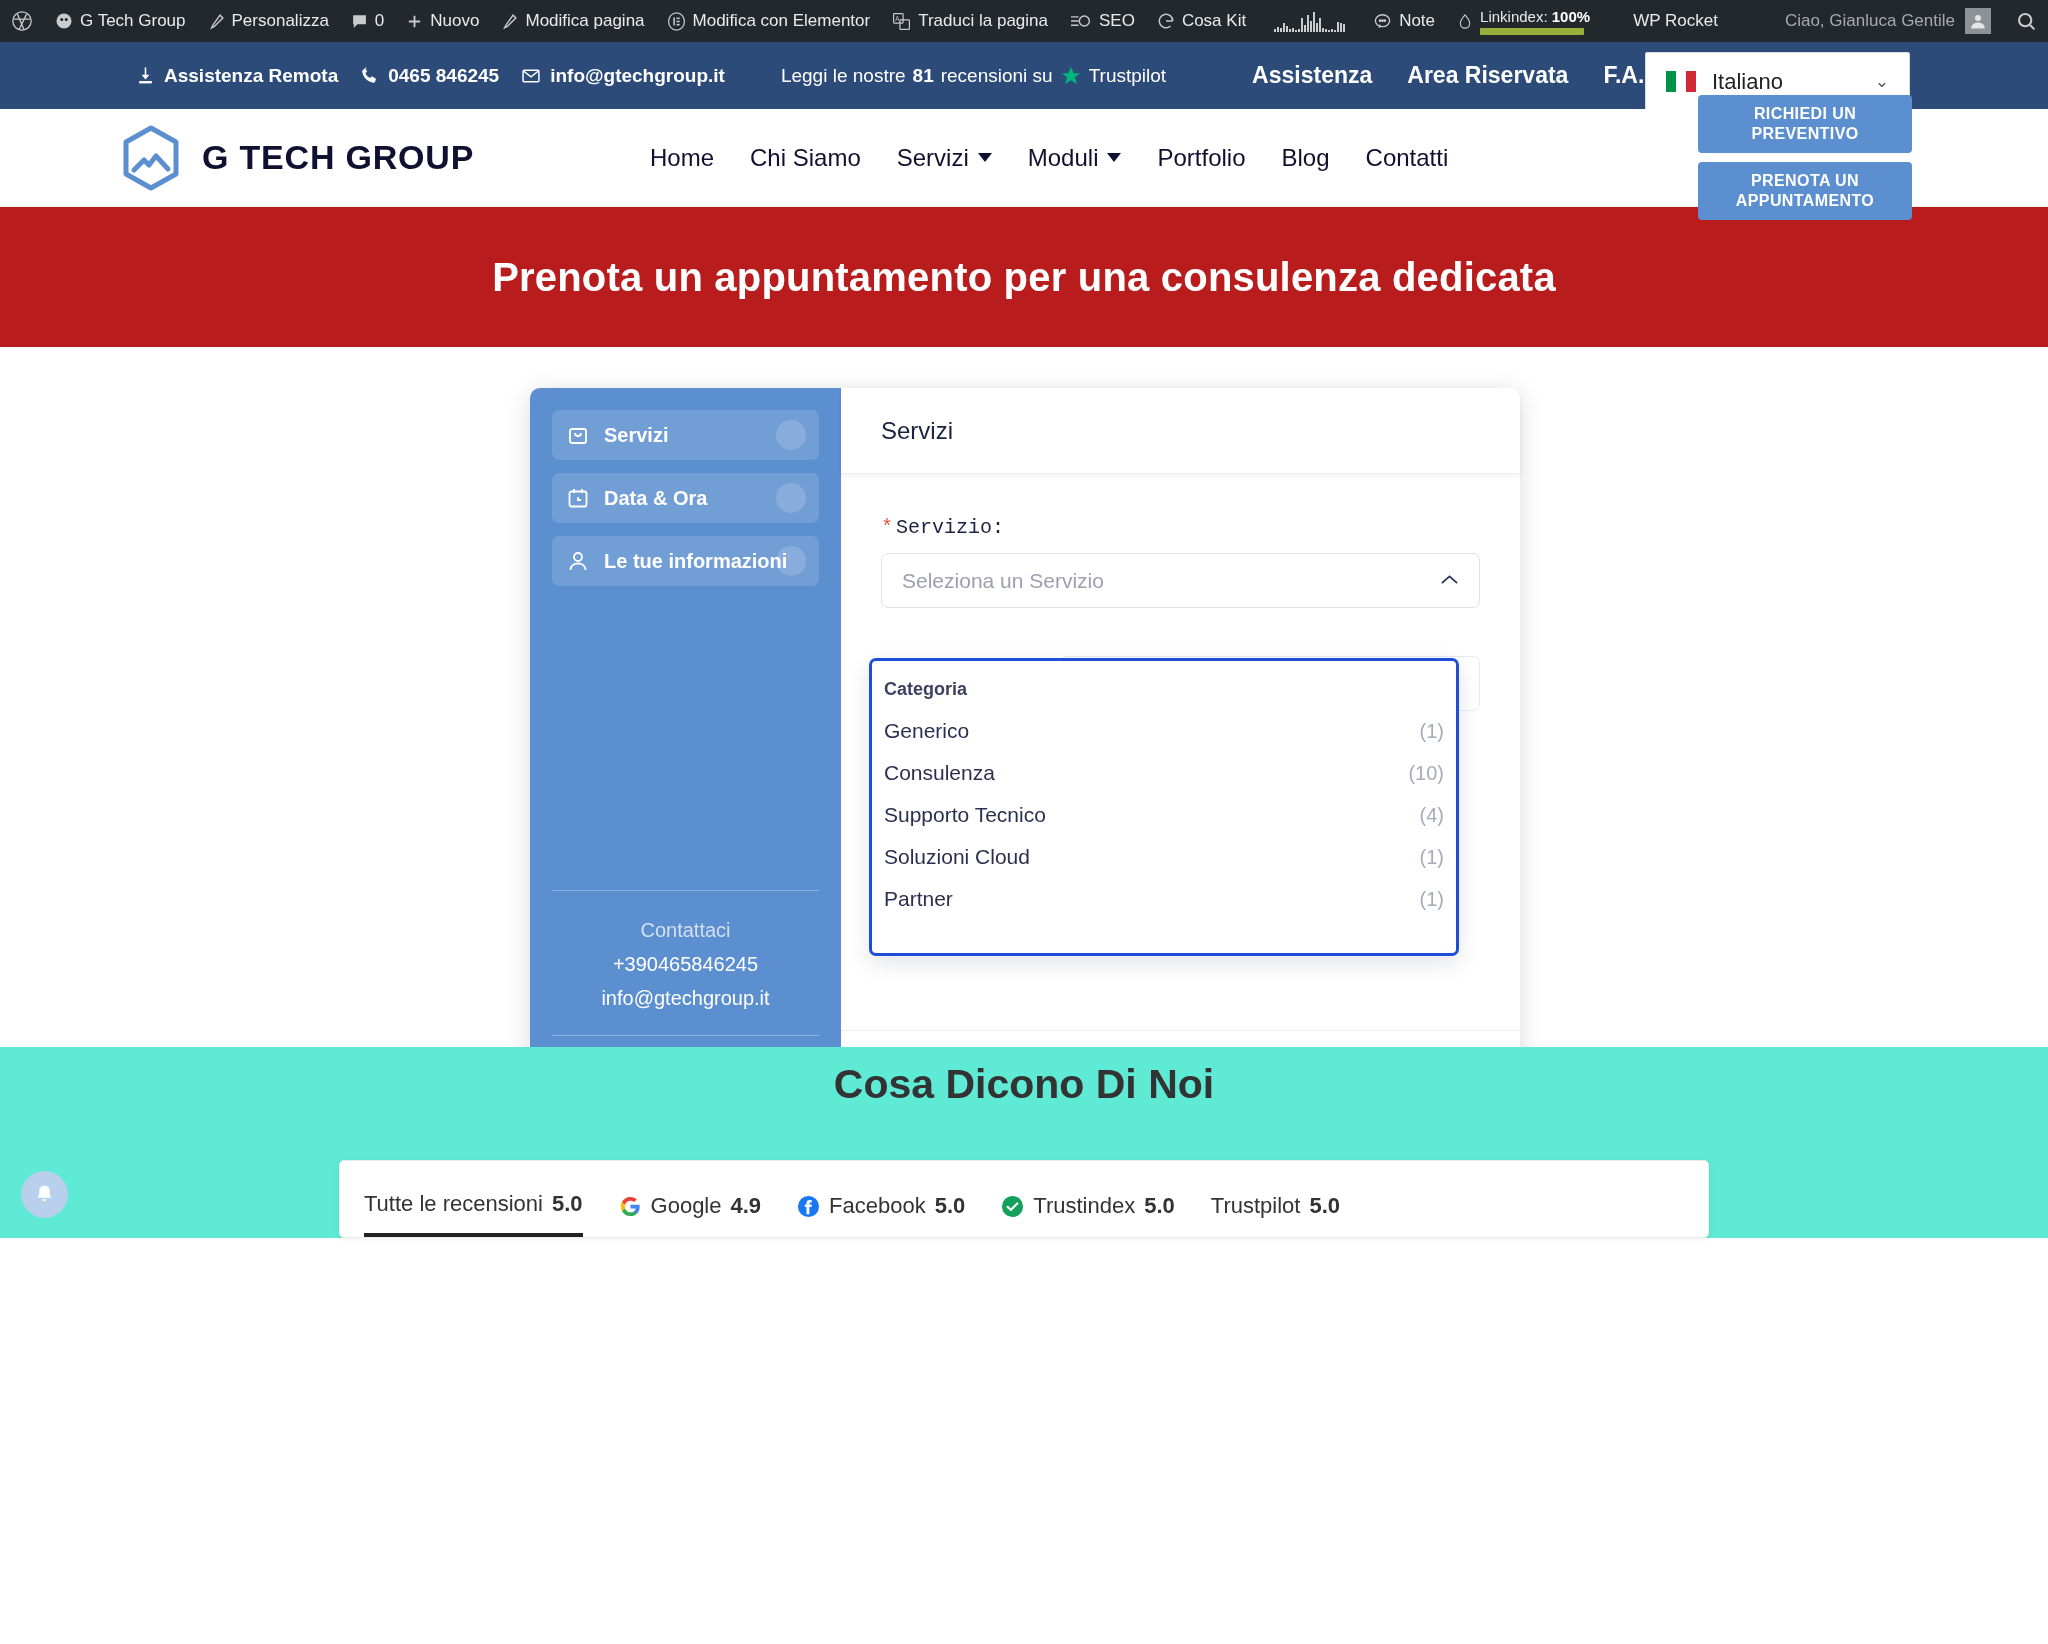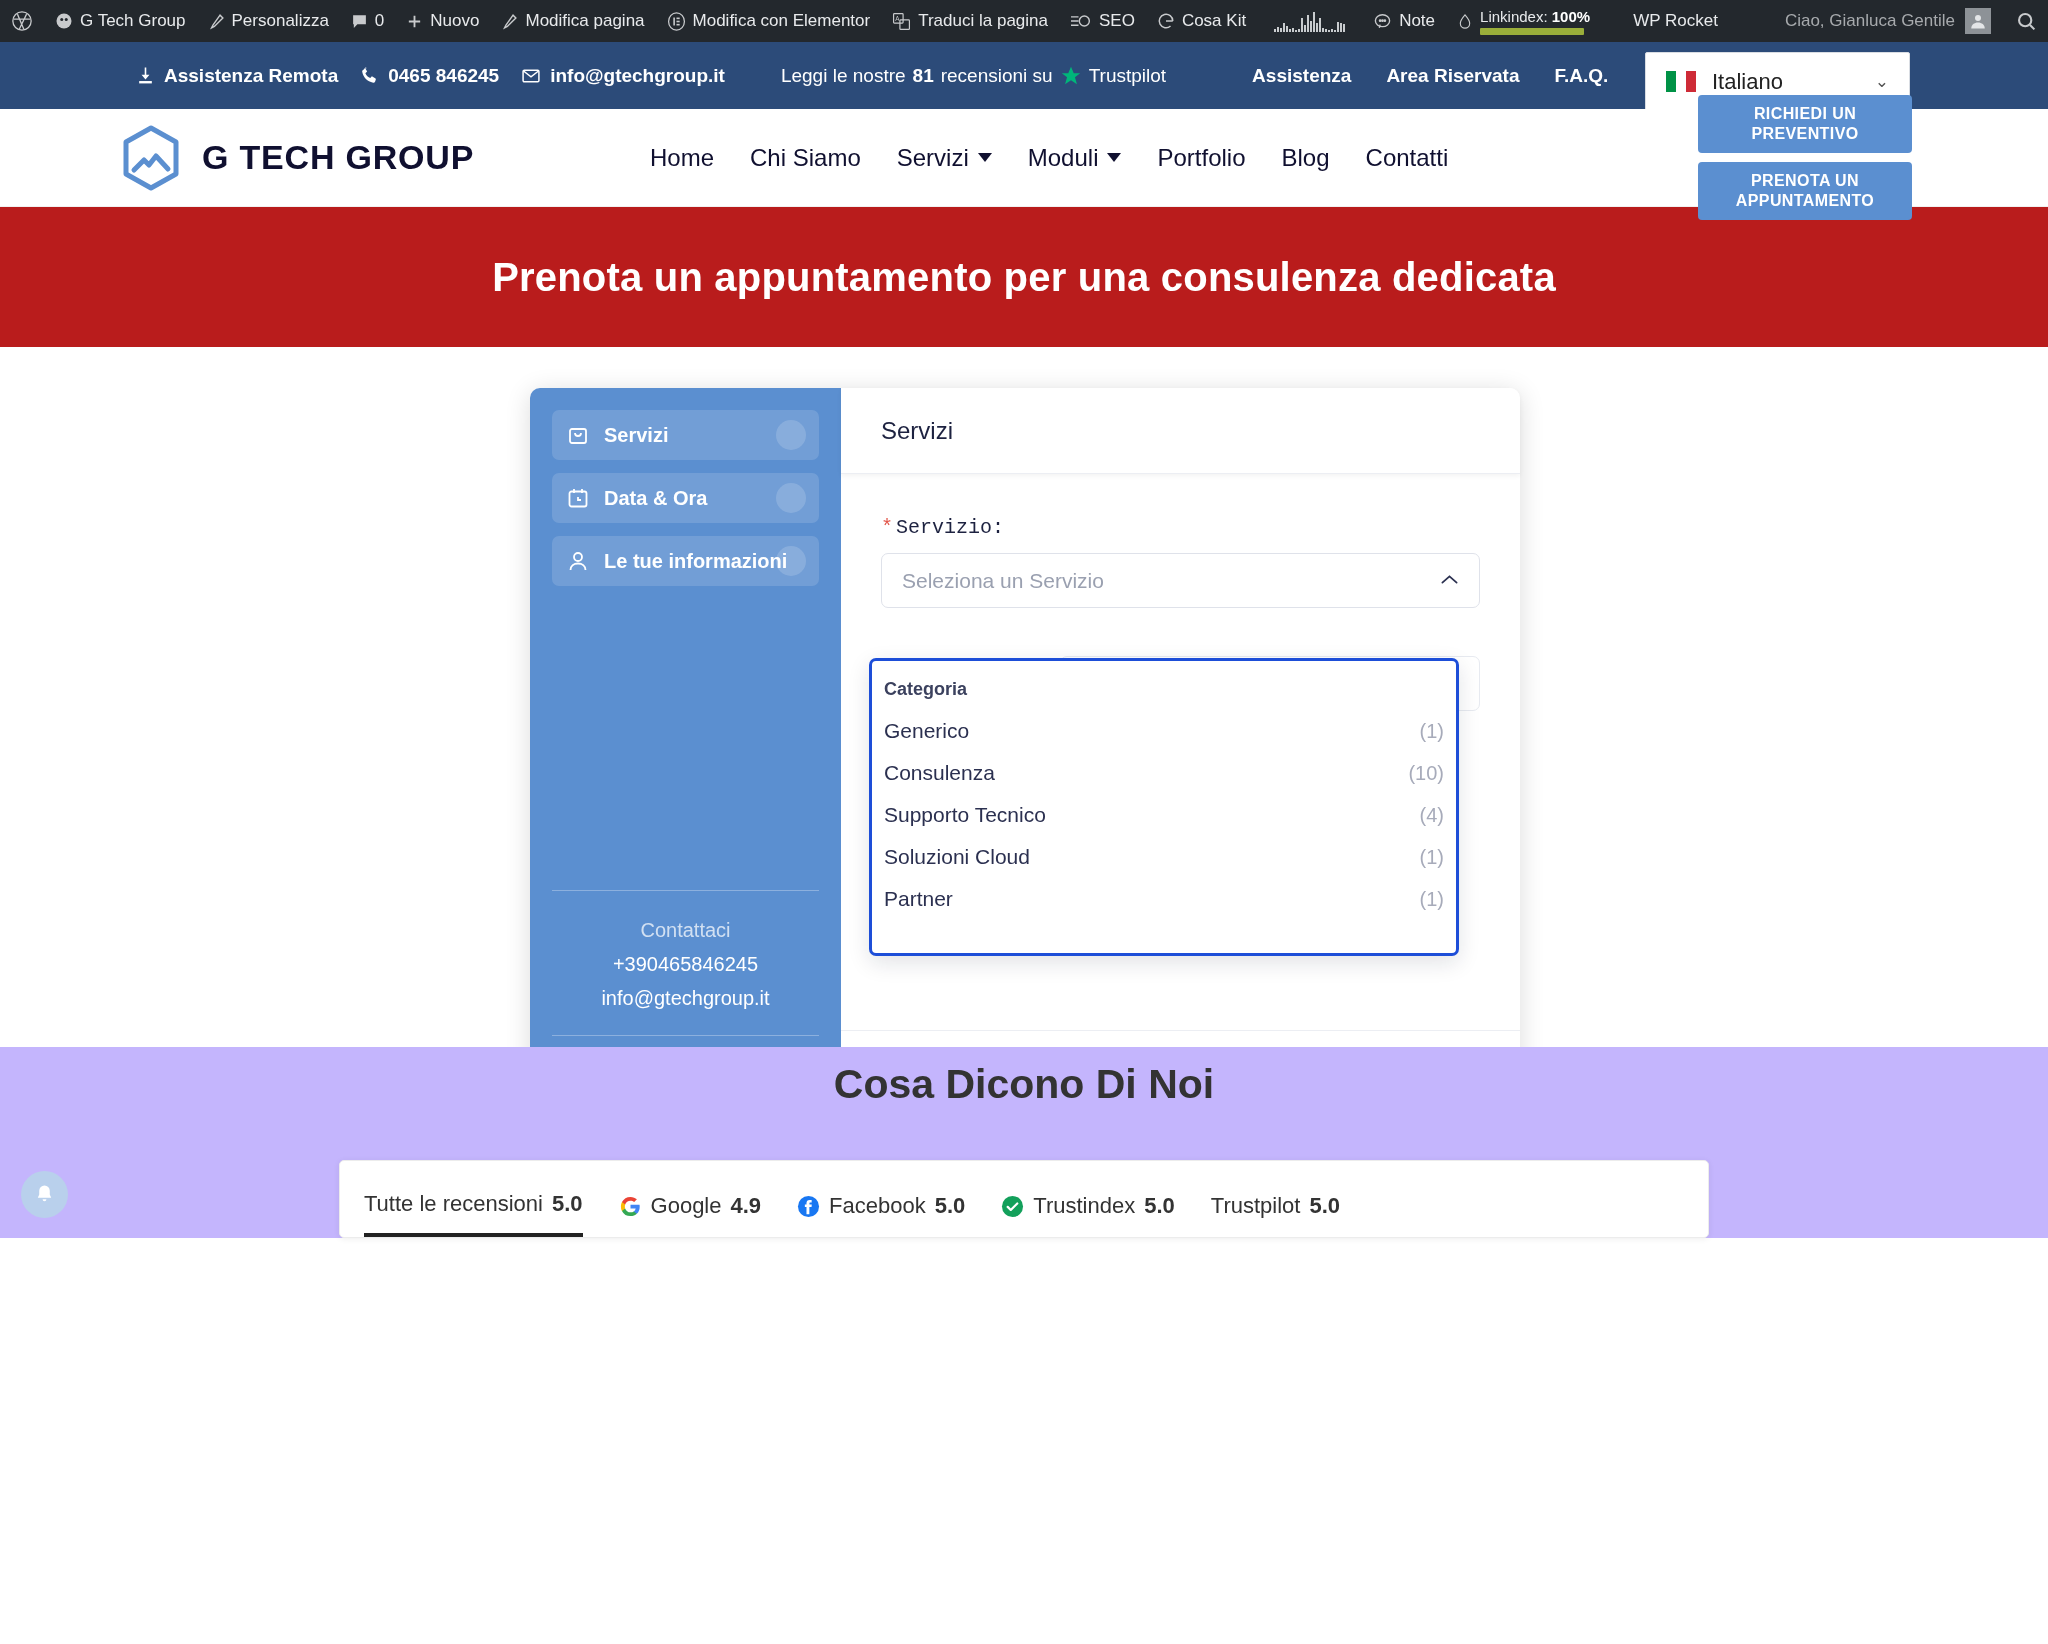--- a/index.html
+++ b/index.html
@@ -41,21 +41,21 @@
   
   .topbar {
     background: #2c4b79; color: #fff; height: 67px;
     display: flex; align-items: center; position: relative;
     font-size: 19px; font-weight: 700;
   }
   .topbar-left { display: flex; align-items: center; gap: 22px; margin-left: 136px; }
   .tb-item { display: flex; align-items: center; gap: 9px; white-space: nowrap; }
   .tb-reviews { margin-left: 56px; font-weight: 400; font-size: 19px; display: flex; align-items: center; gap: 7px; }
   .tb-reviews b { font-weight: 700; }
-  .tb-nav { display: flex; align-items: center; gap: 35px; margin-left: 86px; font-size: 19px; font-weight: 700; }
+  .tb-nav { display: flex; align-items: center; gap: 35px; margin-left: 86px; font-size: 23px; font-weight: 700; }
   .lang-select {
     position: absolute; right: 138px; top: 10px;
     width: 265px; height: 59px; background: #fff; border: 1px solid #d9dde3;
     display: flex; align-items: center; gap: 16px; padding: 0 20px;
     color: #222; font-weight: 400; font-size: 22px; border-radius: 2px;
   }
   .flag-it {
     width: 30px; height: 21px; display: inline-block; flex: 0 0 auto;
     background: linear-gradient(to right, #009246 0 33.3%, #ffffff 33.3% 66.6%, #ce2b37 66.6% 100%);
   }
@@ -169,21 +169,21 @@
     height: 86px; border-top: 1px solid #eceef3; display: flex;
     align-items: center; justify-content: flex-end; padding: 0 40px;
     background: #fff; border-radius: 0 0 10px 0;
   }
   .btn-continue {
     background: #2b53ef; color: #fff; border: none; border-radius: 7px;
     padding: 14px 34px; font-size: 21px; font-weight: 700;
   }
 
   
-  .reviews { position: relative; background: #c4b5fd; }
+  .reviews { position: relative; background: #5eead4; }
   .rev-title { text-align: center; font-size: 41px; font-weight: 700; color: #333; padding-top: 14px; }
   .rev-card {
     width: 1370px; margin: 52px auto 0; background: #fff;
     border: 1px solid #ececec; border-radius: 5px;
     box-shadow: 0 1px 6px rgba(0,0,0,.07);
     padding: 30px 24px 0; min-height: 70px;
   }
   .rev-tabs { display: flex; align-items: center; gap: 36px; font-size: 22px; color: #333; }
   .rev-tab { display: flex; align-items: center; gap: 9px; padding-bottom: 16px; white-space: nowrap; }
   .rev-tab.active { border-bottom: 4px solid #222; }

